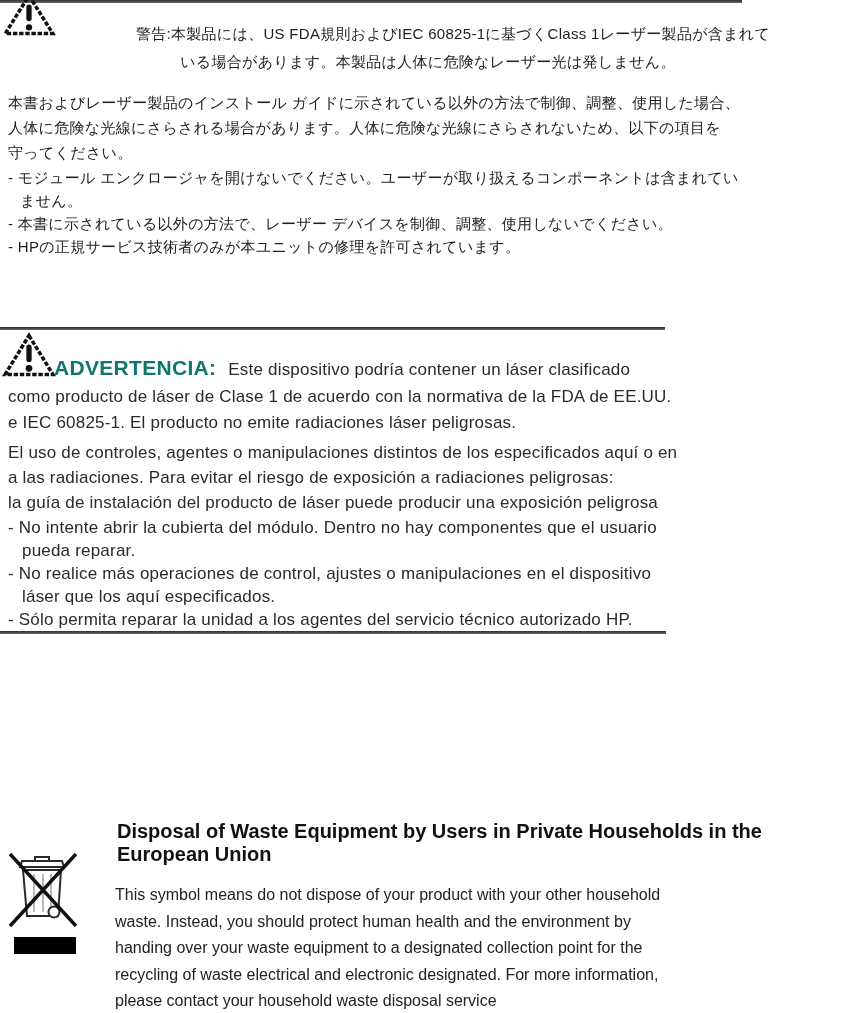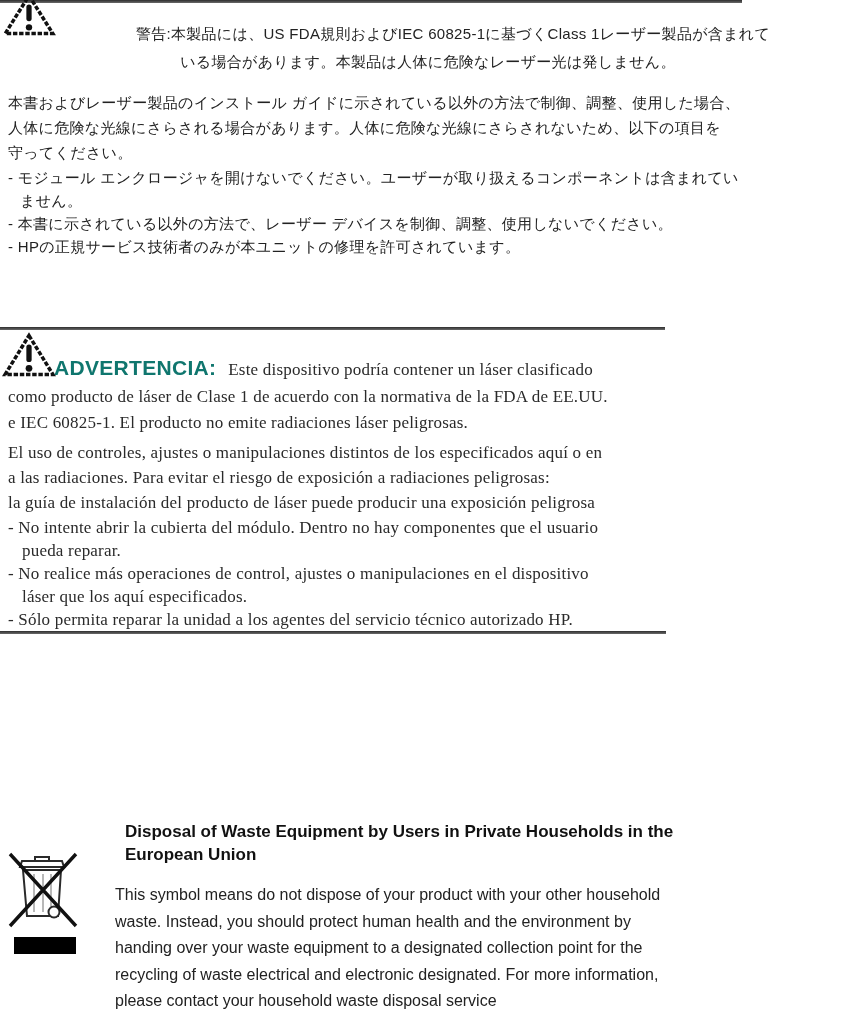--- a/index.html
+++ b/index.html
@@ -24,34 +24,34 @@
   .jp-para { left: 8px; top: 90px; width: 848px; }
   .jp-para .line { height: 25px; line-height: 25px; }
   .jp-bullets { left: 8px; top: 166px; width: 848px; }
   .jp-bullets .line { height: 23px; line-height: 23px; }
   .jp-bullets .line.cont { padding-left: 12px; }
 
   
   .tri-icon { position: absolute; }
 
   
-  .es-text { font-size: 17px; color: #2a2a2a; letter-spacing: 0.2px; font-family: Liberation Serif, serif; }
+  .es-text { font-size: 17px; color: #2a2a2a; letter-spacing: 0.2px; }
   .es-intro-first { left: 54px; top: 356px; white-space: nowrap; }
   .es-adv-label { font-size: 21px; font-weight: bold; color: #0f766e; letter-spacing: 0.3px; }
   .es-intro-rest-gap { display: inline-block; width: 12px; }
   .es-intro-lines { left: 8px; top: 384px; }
   .es-intro-lines .line { height: 26px; line-height: 26px; }
   .es-para { left: 8px; top: 440px; }
   .es-para .line { height: 25px; line-height: 25px; }
   .es-bullets { left: 8px; top: 516px; }
   .es-bullets .line { height: 23px; line-height: 23px; }
   .es-bullets .line.cont { padding-left: 14px; }
 
   
-  .en-heading { left: 125px; top: 820px; width: 700px; font-size: 17px; font-weight: bold; color: #111; }
+  .en-heading { left: 117px; top: 820px; width: 700px; font-size: 20px; font-weight: bold; color: #111; }
   .en-heading .line { height: 23px; line-height: 23px; }
   .en-body { left: 115px; top: 882px; width: 700px; font-size: 16px; color: #222; }
   .en-body .line { height: 26.5px; line-height: 26.5px; }
 
   .weee-icon { position: absolute; left: 8px; top: 852px; }
   .weee-bar { position: absolute; left: 14px; top: 937px; width: 62px; height: 17px; background: #000; }
 </style>
 </head>
 <body>
 
@@ -96,21 +96,21 @@
 <div class="abs es-intro-first">
   <span class="es-adv-label">ADVERTENCIA:</span><span class="es-intro-rest-gap"></span><span class="es-text">Este dispositivo podría contener un láser clasificado</span>
 </div>
 
 <div class="abs es-text es-intro-lines">
   <div class="line">como producto de láser de Clase 1 de acuerdo con la normativa de la FDA de EE.UU.</div>
   <div class="line">e IEC 60825-1. El producto no emite radiaciones láser peligrosas.</div>
 </div>
 
 <div class="abs es-text es-para">
-  <div class="line">El uso de controles, ajustes o manipulaciones distintos de los especificados aquí o en</div>
+  <div class="line">El uso de controles, agentes o manipulaciones distintos de los especificados aquí o en</div>
   <div class="line">a las radiaciones. Para evitar el riesgo de exposición a radiaciones peligrosas:</div>
   <div class="line">la guía de instalación del producto de láser puede producir una exposición peligrosa</div>
 </div>
 
 <div class="abs es-text es-bullets">
   <div class="line">- No intente abrir la cubierta del módulo. Dentro no hay componentes que el usuario</div>
   <div class="line cont">pueda reparar.</div>
   <div class="line">- No realice más operaciones de control, ajustes o manipulaciones en el dispositivo</div>
   <div class="line cont">láser que los aquí especificados.</div>
   <div class="line">- Sólo permita reparar la unidad a los agentes del servicio técnico autorizado HP.</div>

